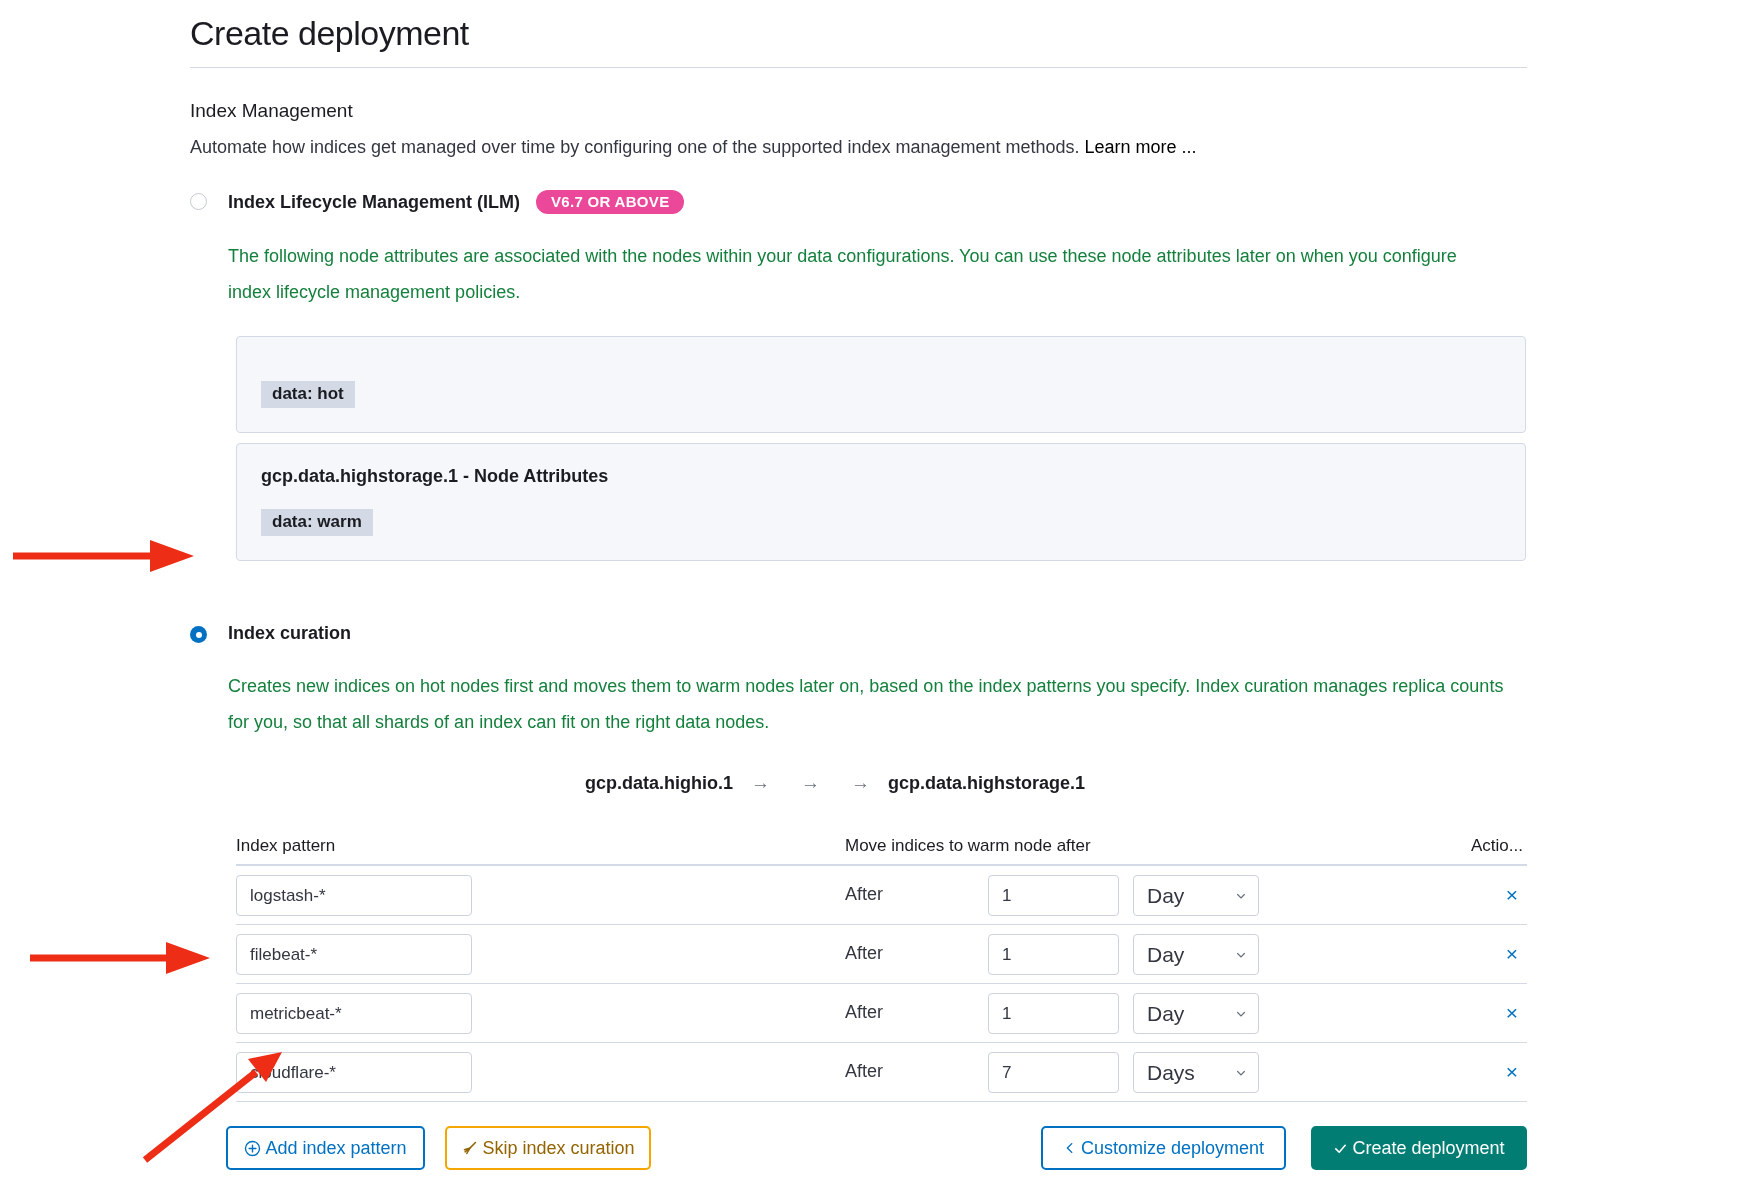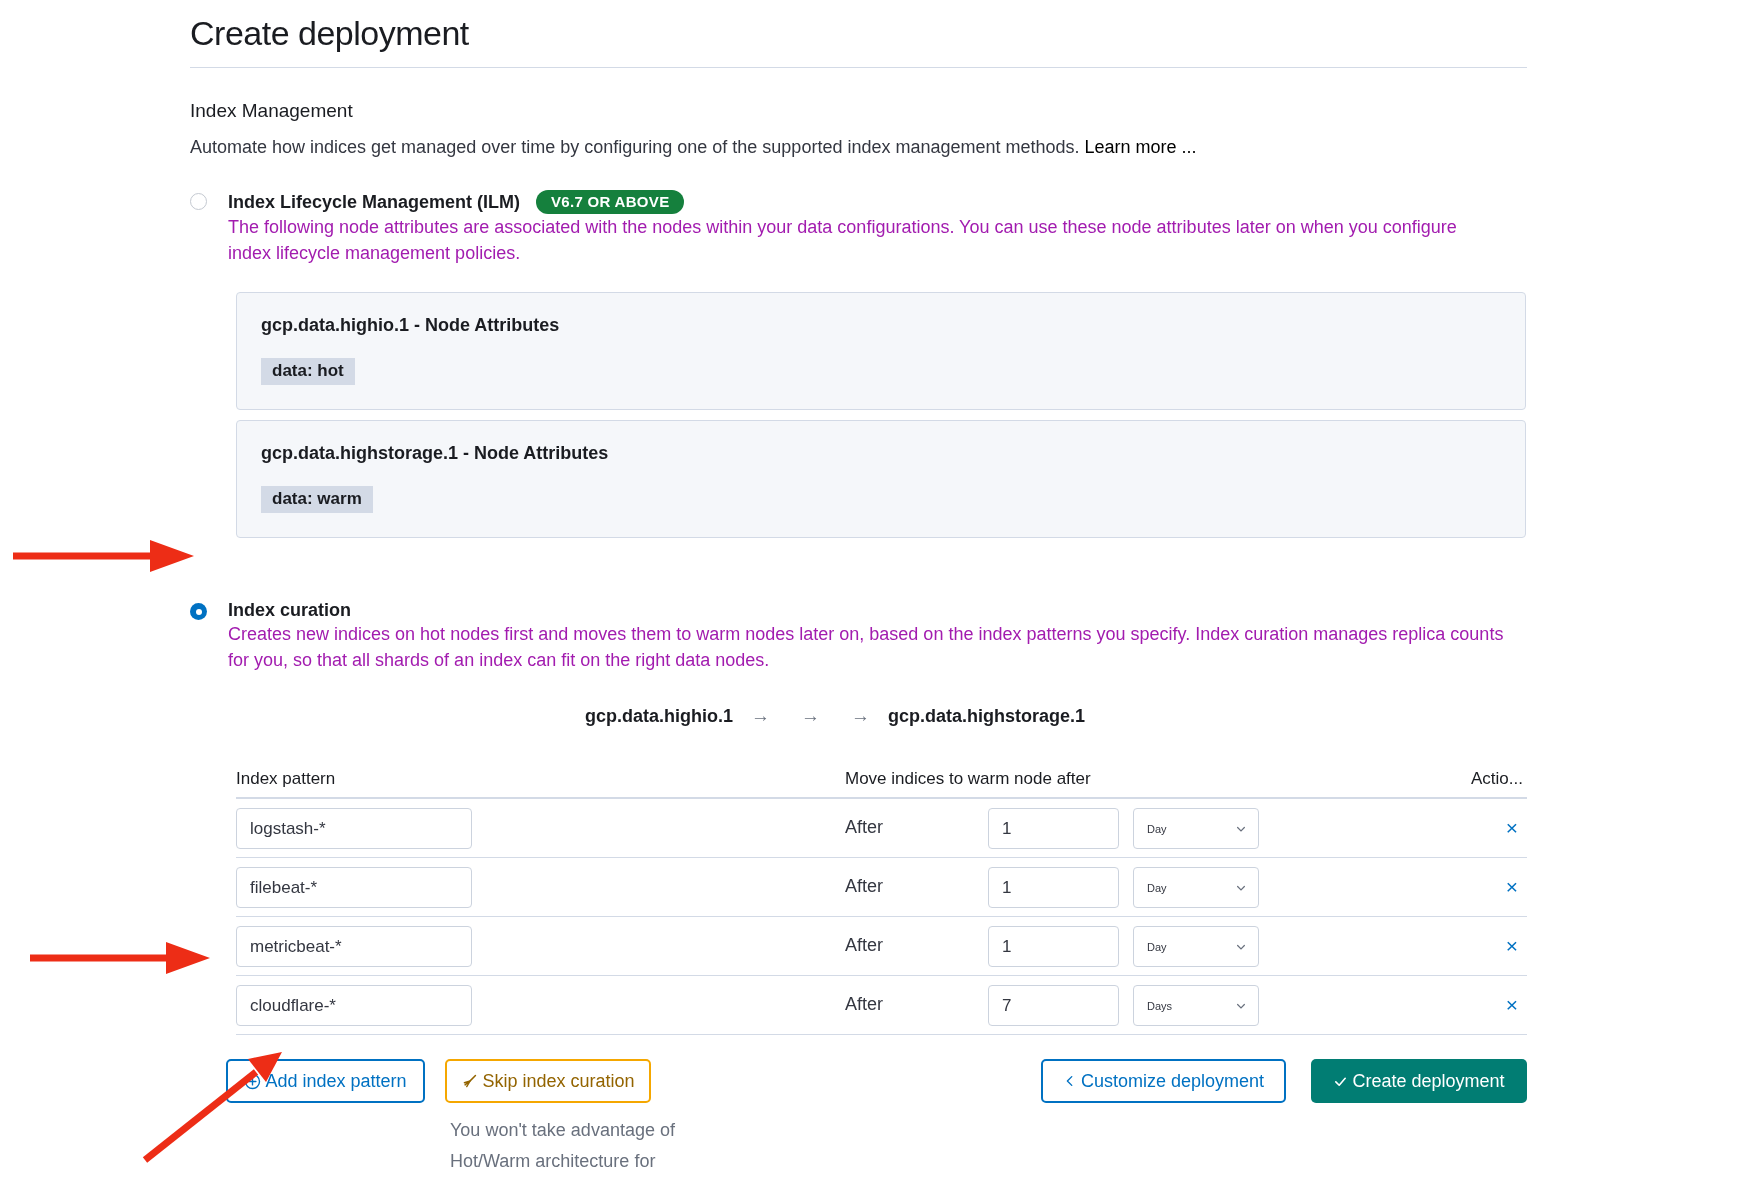--- a/index.html
+++ b/index.html
@@ -17,23 +17,23 @@
 
   .option { display:flex; align-items:flex-start; margin-top:30px; }
   .radio { flex:0 0 auto; width:17px; height:17px; border-radius:50%; margin-top:3px; cursor:pointer; }
   .radio.unchecked { border:1px solid #c4c9d1; background:#fff; }
   .radio.checked { background:#0071c2; position:relative; }
   .radio.checked::after { content:""; position:absolute; left:5.5px; top:5.5px; width:6px; height:6px;
     border-radius:50%; background:#fff; }
   .option-body { margin-left:21px; flex:1; }
   .option-head { display:flex; align-items:center; gap:16px; }
   .option-label { font-size:18px; font-weight:700; color:#1a1c21; }
-  .badge-pink { background:#15803d; color:#fff; font-size:15px; font-weight:700; letter-spacing:0.3px;
+  .badge-pink { background:#ec4899; color:#fff; font-size:15px; font-weight:700; letter-spacing:0.3px;
     padding:3px 15px 4px; border-radius:13px; }
-  .option-desc { margin-top:0; font-size:18px; line-height:26px; color:#a21caf; }
+  .option-desc { margin-top:24px; font-size:18px; line-height:36px; color:#15803d; }
   .ilm-desc { width:1265px; }
   .cur-desc { width:1290px; }
 
   .panel { margin-top:26px; margin-left:8px; width:1290px; background:#f5f7fa;
     border:1px solid #d3dae6; border-radius:4px; padding:22px 24px 24px; }
   .panel + .panel { margin-top:10px; }
   .panel-title { font-size:18px; font-weight:700; color:#1a1c21; }
   .badge-gray { display:inline-block; margin-top:22px; background:#d3dae6; color:#1a1c21;
     font-size:17px; font-weight:700; padding:3px 11px 4px; border-radius:0; }
 
@@ -52,21 +52,21 @@
   .cell-input { position:absolute; left:0; top:9px; width:236px; height:41px;
     border:1px solid #ccd3de; border-radius:4px; background:#fff; padding:16px 13px;
     font-family:"Liberation Sans", sans-serif; font-size:17px; color:#343741; }
   .cell-after { position:absolute; left:609px; top:18px; font-size:18px; }
   .cell-num { position:absolute; left:752px; top:9px; width:131px; height:41px;
     border:1px solid #ccd3de; border-radius:4px; background:#fff; padding:0 13px;
     font-family:"Liberation Sans", sans-serif; font-size:17px; color:#343741; }
   .cell-select { position:absolute; left:897px; top:9px; width:126px; height:41px;
     border:1px solid #ccd3de; border-radius:4px; background:#fff; padding:0 11px 0 13px;
     display:flex; align-items:center; justify-content:space-between; cursor:pointer;
-    font-size:11px; color:#343741; }
+    font-size:21px; color:#343741; }
   .cell-remove { position:absolute; right:0; top:14px; width:30px; height:30px; border:none;
     background:none; color:#0071c2; font-size:21px; line-height:28px; cursor:pointer;
     font-family:"Liberation Sans", sans-serif; }
 
   .btn-row { margin-top:24px; display:flex; align-items:flex-start; }
   .btn { display:inline-flex; align-items:center; justify-content:center; gap:4px;
     height:44px; border-radius:5px; font-family:"Liberation Sans", sans-serif;
     font-size:18px; font-weight:500; cursor:pointer; background:#fff; }
   .btn-add { margin-left:36px; width:199px; border:2px solid #0071c2; color:#0071c2; }
   .btn-skip { margin-left:20px; width:206px; border:2px solid #f5a700; color:#936400; }
@@ -95,21 +95,20 @@
     <div class="option">
       <span class="radio unchecked"></span>
       <div class="option-body">
         <div class="option-head">
           <span class="option-label">Index Lifecycle Management (ILM)</span>
           <span class="badge-pink">V6.7 OR ABOVE</span>
         </div>
         <p class="option-desc ilm-desc">The following node attributes are associated with the nodes within your data configurations. You can use these node attributes later on when you configure index lifecycle management policies.</p>
 
         <div class="panel">
-          <div class="panel-title">gcp.data.highio.1 - Node Attributes</div>
           <span class="badge-gray">data: hot</span>
         </div>
         <div class="panel">
           <div class="panel-title">gcp.data.highstorage.1 - Node Attributes</div>
           <span class="badge-gray">data: warm</span>
         </div>
       </div>
     </div>
 
     <div class="option curation-section">

